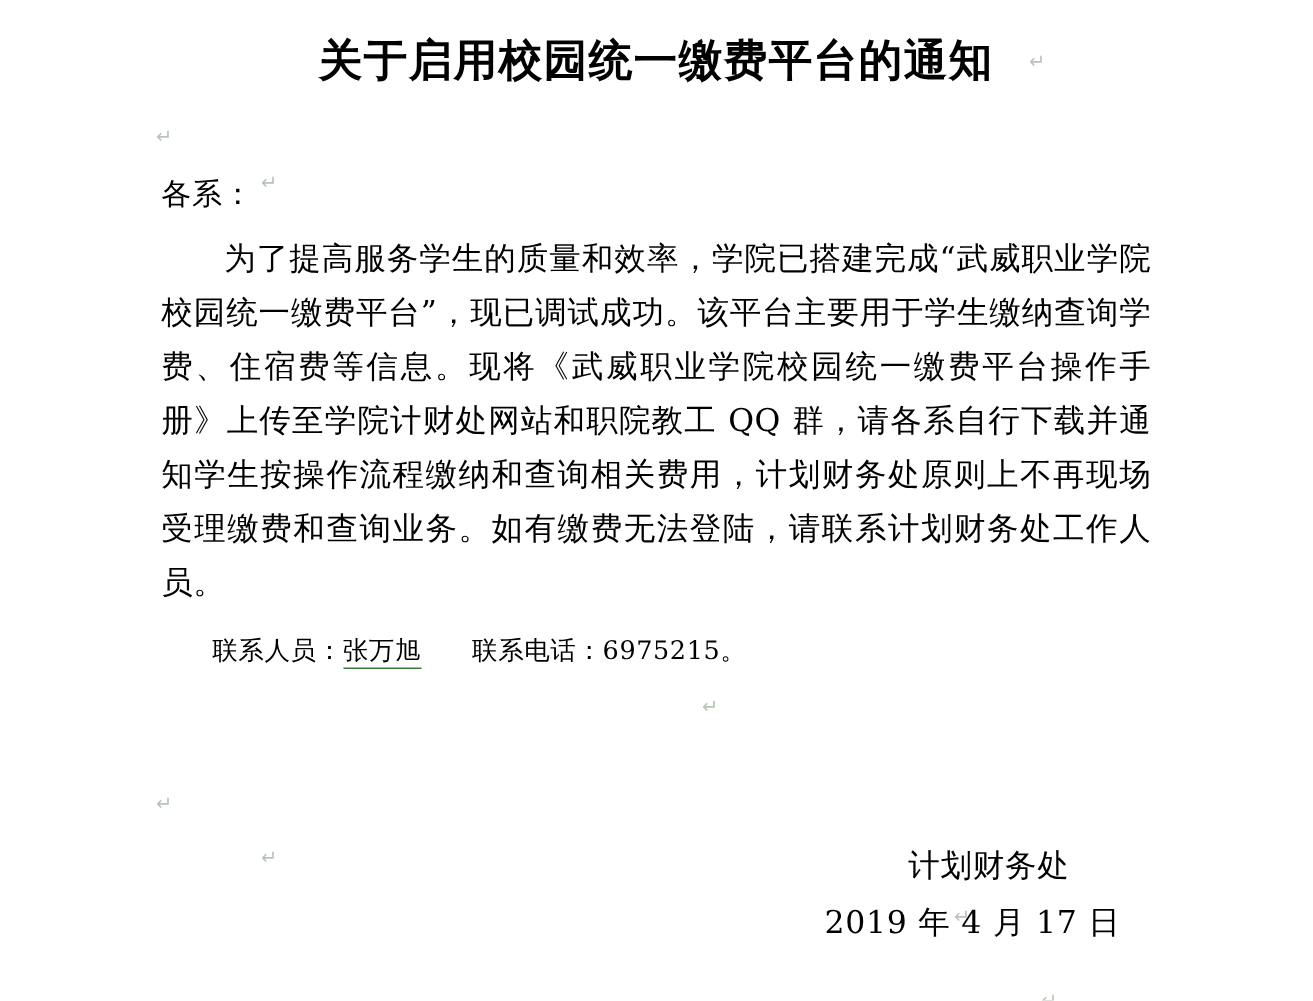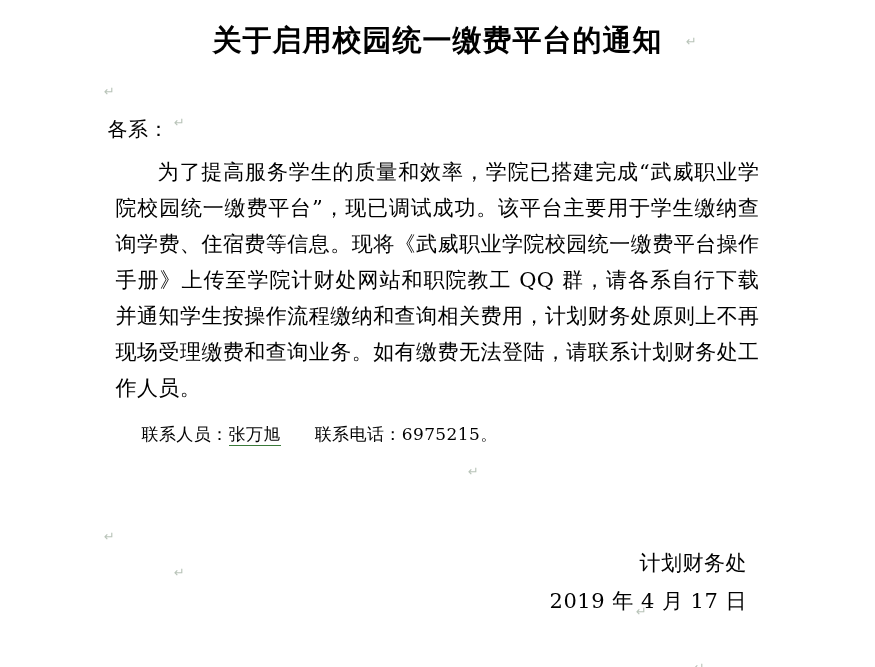--- a/index.html
+++ b/index.html
@@ -37,21 +37,21 @@
   }
   .salutation {
     font-size: 20px;
     line-height: 1.5;
     margin: 0 0 10px 0;
     letter-spacing: 0.5px;
   }
   .para {
     font-size: 21px;
     line-height: 1.72;
-    margin: 8px;
+    margin: 0;
     text-indent: 2em;
     text-align: justify;
     text-justify: inter-ideograph;
     letter-spacing: 0.4px;
   }
   .contact-line {
     font-size: 17px;
     line-height: 1.72;
     margin: 14px 0 0 0;
     text-indent: 2em;
@@ -61,22 +61,22 @@
     border-bottom: 1px solid #3a7a3a;
     padding-bottom: 1px;
   }
   .contact-gap {
     display: inline-block;
     width: 34px;
   }
   .signature {
     position: absolute;
     right: 128px;
-    bottom: 58px;
-    text-align: right;
+    bottom: 44px;
+    text-align: center;
     font-size: 21px;
     line-height: 1.8;
     letter-spacing: 0.5px;
     margin-top: 14px;
   }
   .sign-dept {
     display: block;
     padding-left: 22px;
   }
   .sign-date {

